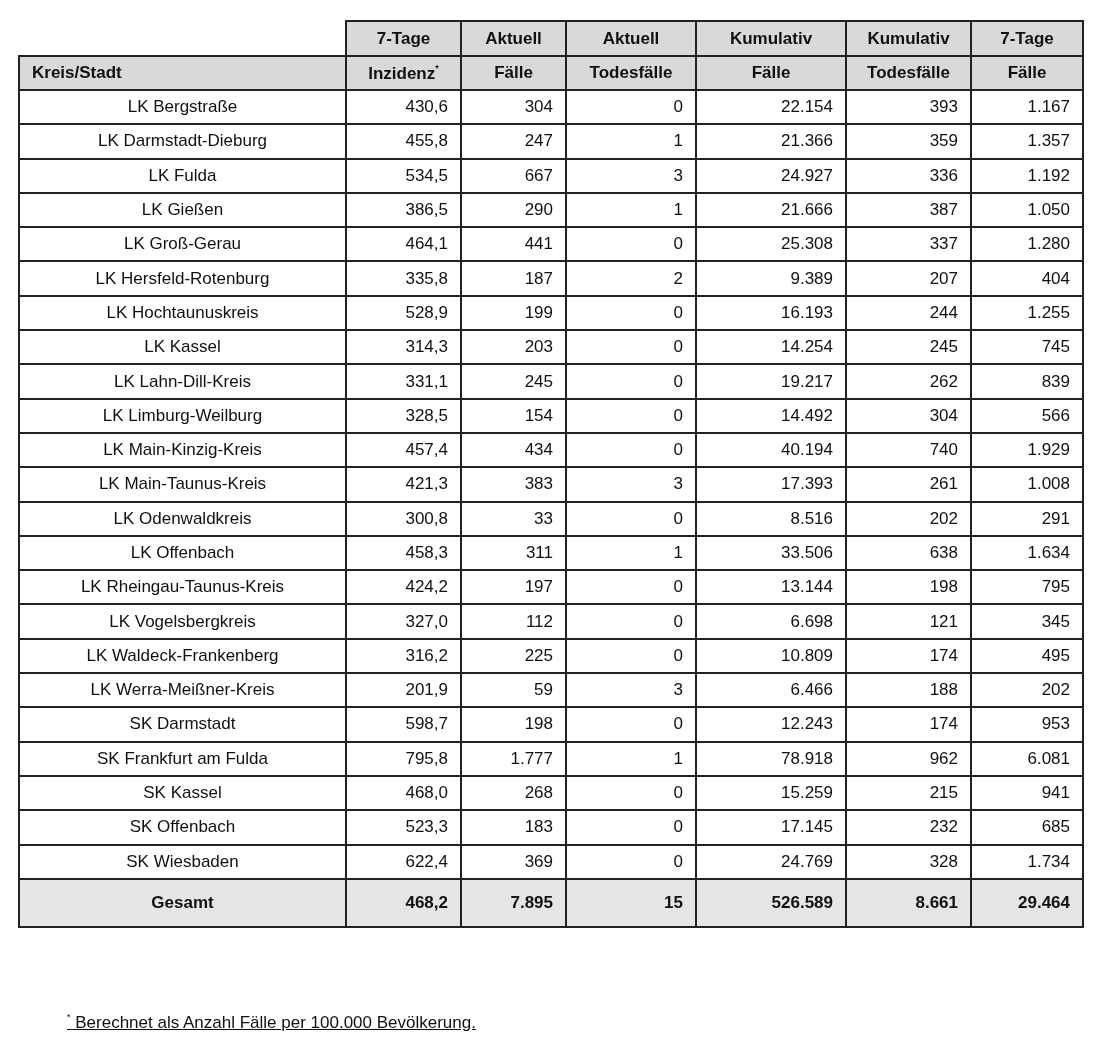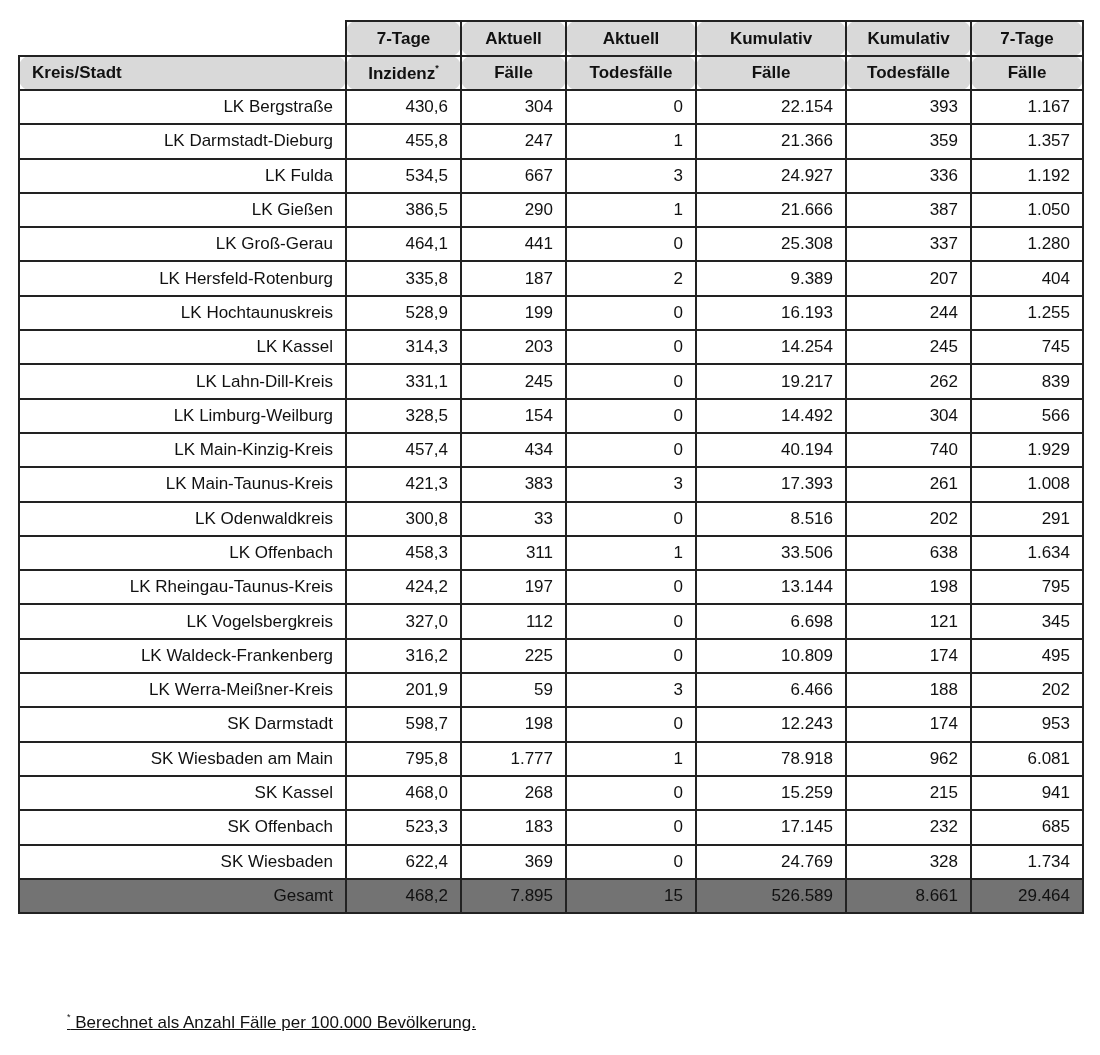--- a/index.html
+++ b/index.html
@@ -13,29 +13,29 @@
   table.stats col.c1 { width: 115px; }
   table.stats col.c2 { width: 105px; }
   table.stats col.c3 { width: 130px; }
   table.stats col.c4 { width: 150px; }
   table.stats col.c5 { width: 125px; }
   table.stats col.c6 { width: 112px; }
   table.stats td, table.stats th {
     border: 2px solid #222; height: 32px; padding: 0 12px; box-sizing: border-box;
     white-space: nowrap;
   }
-  table.stats th { background: #d9d9d9; font-weight: bold; text-align: center; border-radius: 11px; }
+  table.stats th { background: #d9d9d9; font-weight: bold; text-align: center; }
   table.stats th.blank { background: #fff; border: none; border-bottom: 2px solid #222; }
   table.stats th.name-head { text-align: left; }
   table.stats tr.h1 th { height: 35px; }
   table.stats tr.h2 th { height: 34px; }
   table.stats td.num { text-align: right; }
-  table.stats td.name { text-align: right; }
+  table.stats td.name { text-align: center; }
   table.stats tr.data td { height: 34.3px; }
-  table.stats tr.total td { background: #737373; font-weight: normal; height: 34px; }
+  table.stats tr.total td { background: #e5e5e5; font-weight: bold; height: 48px; }
   sup { font-size: 9px; vertical-align: 8px; }
   .footnote { position: absolute; left: 67px; top: 1012px; font-size: 17px; text-decoration: underline; }
   .footnote sup { font-size: 9px; }
 </style>
 </head>
 <body>
 
 <table class="stats">
   <colgroup>
     <col class="c0">
@@ -232,21 +232,21 @@
       <tr class="data">
         <td class="name">SK Darmstadt</td>
         <td class="num">598,7</td>
         <td class="num">198</td>
         <td class="num">0</td>
         <td class="num">12.243</td>
         <td class="num">174</td>
         <td class="num">953</td>
       </tr>
       <tr class="data">
-        <td class="name">SK Wiesbaden am Main</td>
+        <td class="name">SK Frankfurt am Fulda</td>
         <td class="num">795,8</td>
         <td class="num">1.777</td>
         <td class="num">1</td>
         <td class="num">78.918</td>
         <td class="num">962</td>
         <td class="num">6.081</td>
       </tr>
       <tr class="data">
         <td class="name">SK Kassel</td>
         <td class="num">468,0</td>

